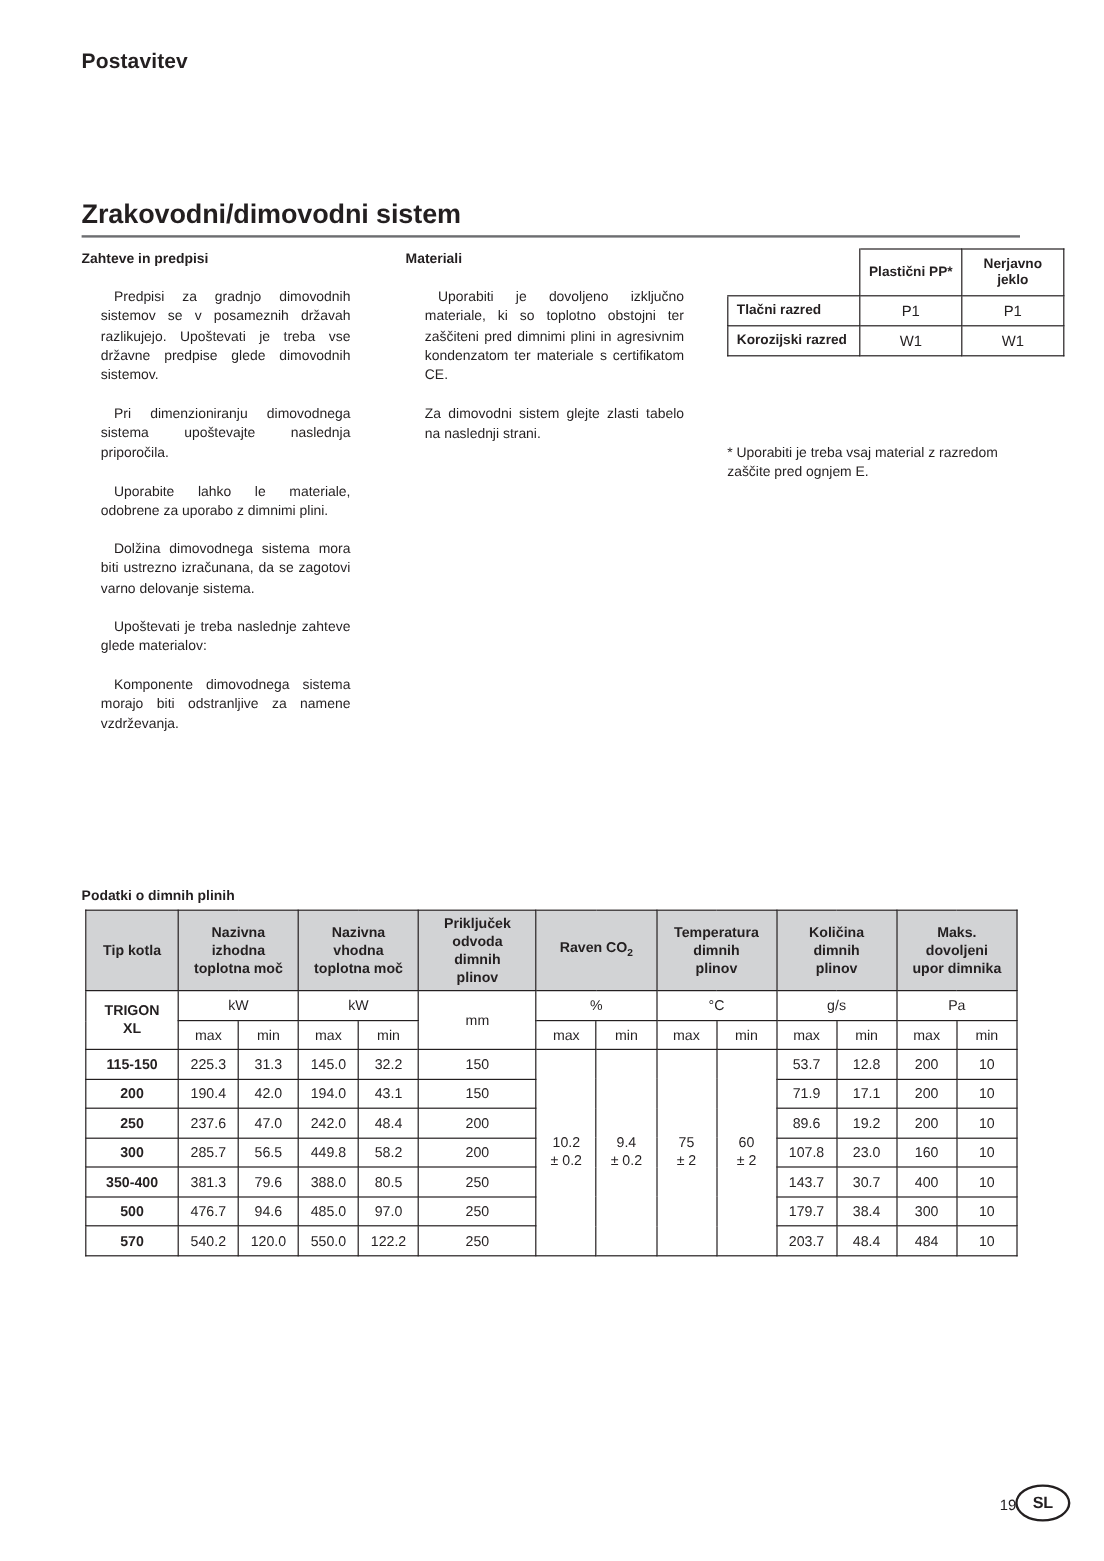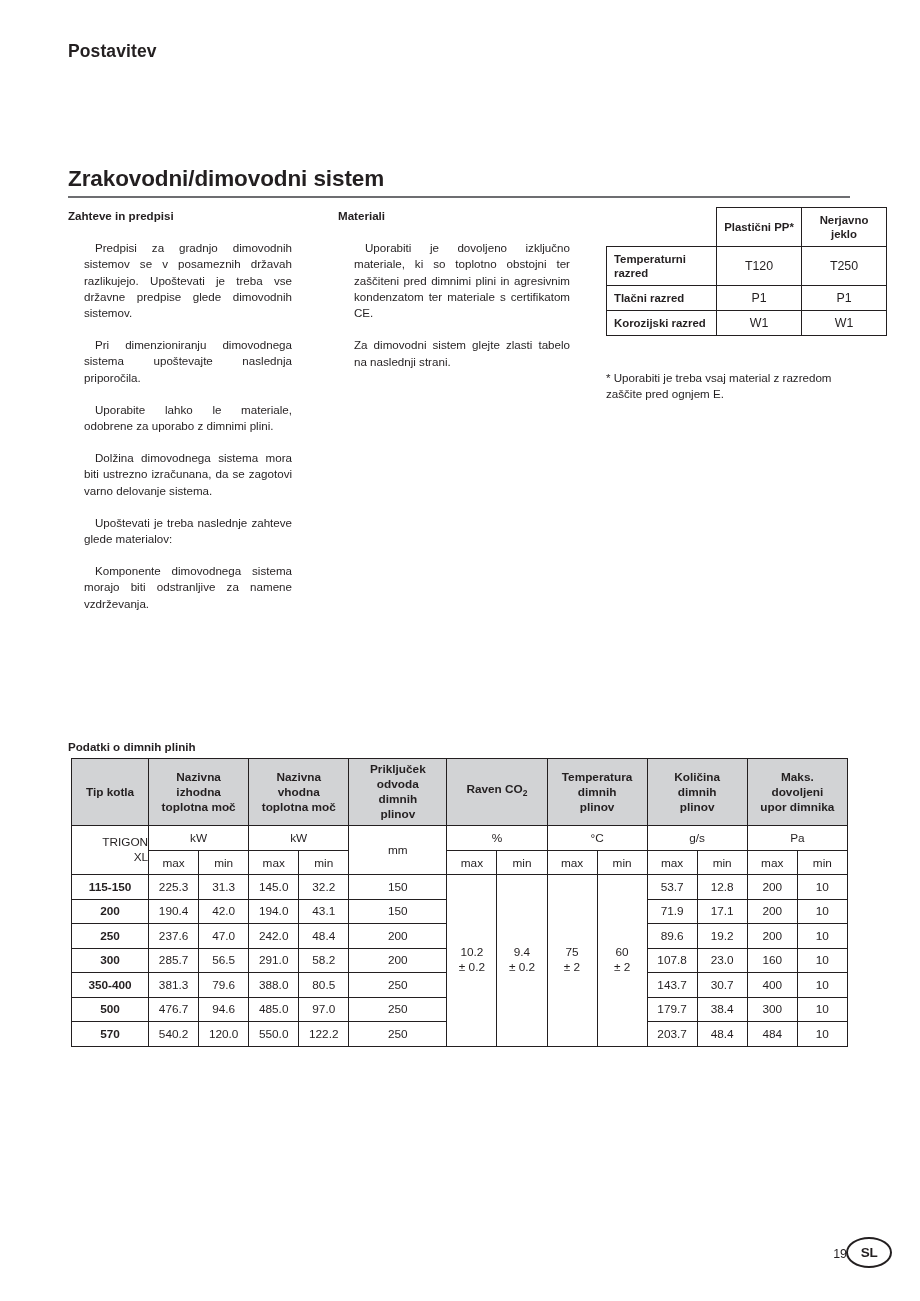--- a/index.html
+++ b/index.html
@@ -155,23 +155,22 @@
   #fluegas-table thead th {
     background: #d2d3d5;
     font-weight: bold;
     line-height: 14.6px;
     padding: 3px 2px;
   }
   #fluegas-table .unit-row td { height: 24px; }
   #fluegas-table .mm-row td { height: 23px; }
   #fluegas-table td.rowhead { font-weight: bold; }
   #fluegas-table td.brand {
-    font-weight: normal;
+    font-weight: bold;
     line-height: 16px;
-    text-align: right;
   }
   .sub { font-size: 0.72em; vertical-align: sub; }
   .stack { display: block; line-height: 15px; }
 
   
   #page-number {
     position: absolute;
     right: 73px;
     bottom: 40px;
     font-size: 12.4px;
@@ -222,25 +221,20 @@
 
   <table id="materials-table">
     <thead>
       <tr>
         <th class="mt-corner"></th>
         <th class="mt-colhead">Plastični PP*</th>
         <th class="mt-colhead">Nerjavno jeklo</th>
       </tr>
     </thead>
     <tbody>
-      <tr>
-        <td class="mt-rowhead">Temperaturni razred</td>
-        <td class="mt-val">T120</td>
-        <td class="mt-val">T250</td>
-      </tr>
       <tr>
         <td class="mt-rowhead">Tlačni razred</td>
         <td class="mt-val">P1</td>
         <td class="mt-val">P1</td>
       </tr>
       <tr>
         <td class="mt-rowhead">Korozijski razred</td>
         <td class="mt-val">W1</td>
         <td class="mt-val">W1</td>
       </tr>
@@ -392,21 +386,21 @@
         <td>89.6</td>
         <td>19.2</td>
         <td>200</td>
         <td>10</td>
       </tr>
 
       <tr>
         <td class="rowhead">300</td>
         <td>285.7</td>
         <td>56.5</td>
-        <td>291.0</td>
+        <td>449.8</td>
         <td>58.2</td>
         <td>200</td>
         <td>107.8</td>
         <td>23.0</td>
         <td>160</td>
         <td>10</td>
       </tr>
 
       <tr>
         <td class="rowhead">350-400</td>

